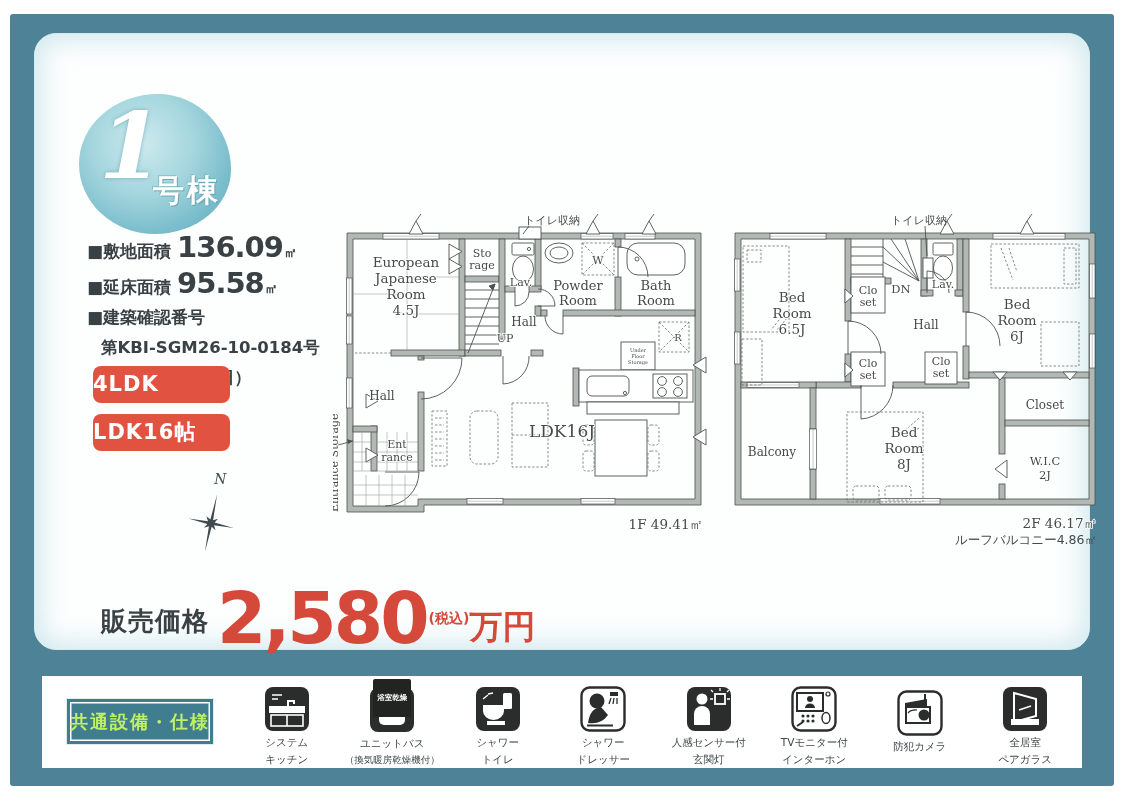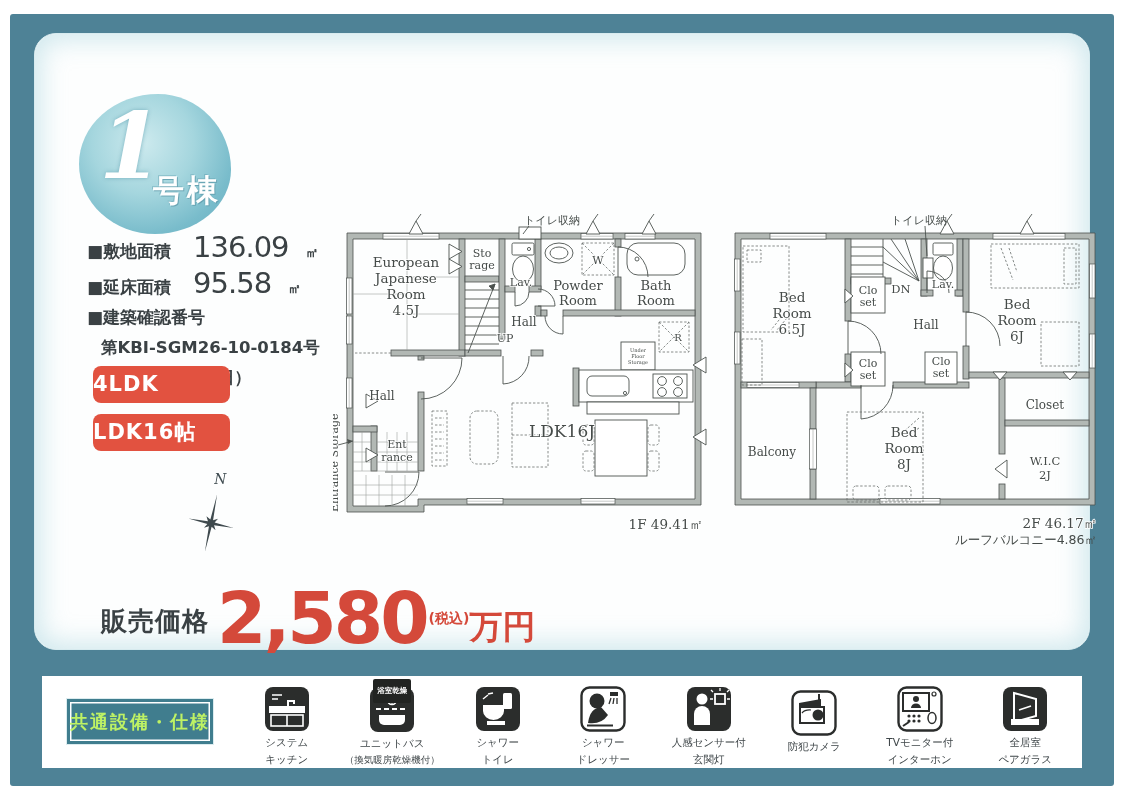--- a/index.html
+++ b/index.html
@@ -16,23 +16,23 @@
            background: radial-gradient(circle at 42% 35%, #cdeaee 0%, #a5d6de 40%, #79bccb 72%, #66acc0 100%);
            border-radius: 52% 48% 50% 50% / 50% 54% 46% 50%; }
   .badge-num { position:absolute; left:20px; top:6px; font-family:"DejaVu Serif", serif;
                font-style:italic; font-size:92px; font-weight:bold; color:#ffffff; line-height:1;
                text-shadow: 0 0 4px rgba(110,170,185,0.9); }
   .badge-suffix { position:absolute; left:74px; top:76px; font-size:31px; font-weight:bold;
                color:#ffffff; letter-spacing:3px;
                text-shadow: 1px 1px 0 rgba(100,160,175,0.9), -1px -1px 0 rgba(100,160,175,0.5); }
   
   .property { position:absolute; left:52px; top:196px; width:260px; color:#3a4144; }
-  .prop-line { display:flex; align-items:baseline; margin-bottom:2px;gap:16px; }
+  .prop-line { display:flex; align-items:baseline; margin-bottom:2px; }
   .prop-label { font-size:17px; font-weight:bold; }
-  .prop-value { font-size:29px; font-weight:normal; letter-spacing:-1px; margin-left:6px; }
+  .prop-value { font-size:29px; font-weight:bold; letter-spacing:-1px; margin-left:6px; }
   .prop-unit { font-size:13px; font-weight:bold; margin-left:1px; }
   .prop-head { font-size:17px; font-weight:bold; margin-top:6px; }
   .prop-sub { font-size:16.5px; font-weight:bold; margin-left:14px; margin-top:8px; letter-spacing:0; }
   
   .tag { position:absolute; left:58px; width:137px; height:37px; background:#e25240;
          border-radius:8px; color:#fff; font-size:21px; font-weight:bold; text-align:left;
          line-height:37px; letter-spacing:1px; }
   .tag1 { top:332px; } .tag2 { top:380px; }
   
   .compass { position:absolute; left:132px; top:432px; }
@@ -60,21 +60,21 @@
   .footer-strip { position:absolute; left:42px; top:676px; width:1040px; height:92px; background:#ffffff; }
   .footer-title { position:absolute; left:24px; top:22px; width:148px; height:47px; background:#407d8e;
                   display:flex; align-items:center; justify-content:center;
                   color:#bef264; font-size:18px; font-weight:bold; letter-spacing:2px;
                   border:1px solid #dcecef;
                   box-shadow: inset 0 0 0 3px #407d8e, inset 0 0 0 4.5px #ffffff; }
   .features { position:absolute; left:192px; top:8px; right:4px; bottom:2px; display:flex; }
   .feature { flex:1; display:flex; flex-direction:column; align-items:center; }
   .icon-wrap { position:relative; height:52px; display:flex; align-items:flex-end; justify-content:center; }
   .chip { position:absolute; top:-5px; left:50%; transform:translateX(-50%); background:#222422;
-          color:#fff; font-size:7.5px; font-weight:bold; padding:7px 4px; border-radius:2px; white-space:nowrap; }
+          color:#fff; font-size:7.5px; font-weight:bold; padding:14px 4px; border-radius:2px; white-space:nowrap; }
   .feat-label { margin-top:4px; font-size:10.5px; color:#3f4649; line-height:1.25; text-align:center; white-space:nowrap; }
 </style>
 </head>
 <body>
 
 <div class="page">
   <div class="frame"></div>
 
   <div class="card">
     <div class="badge">
@@ -533,35 +533,20 @@
           </svg>
         </div>
         <div class="feat-label">人感センサー付</div>
         <div class="feat-label">玄関灯</div>
       </div>
 
       <div class="feature">
         <div class="icon-wrap">
           <svg width="46" height="46" viewBox="0 0 46 46">
             <rect x="1.5" y="1.5" width="43" height="43" rx="8" fill="#fff" stroke="#2b2d2c" stroke-width="2.4"></rect>
-            <path d="M28,10 V4" stroke="#2b2d2c" stroke-width="2"></path>
-            <path d="M8,13 l22,-4 v7 l-22,4 z" fill="#2b2d2c"></path>
-            <rect x="9" y="17" width="24" height="16" fill="#fff" stroke="#2b2d2c" stroke-width="2"></rect>
-            <circle cx="27" cy="25" r="5.5" fill="#2b2d2c"></circle>
-            <path d="M11,23 a9,6 0 0 1 9,-3" fill="none" stroke="#2b2d2c" stroke-width="1.2"></path>
-          </svg>
-        </div>
-        <div class="feat-label">防犯カメラ</div>
-        <div class="feat-label"></div>
-      </div>
-
-      <div class="feature">
-        <div class="icon-wrap">
-          <svg width="46" height="46" viewBox="0 0 46 46">
-            <rect x="1.5" y="1.5" width="43" height="43" rx="8" fill="#fff" stroke="#2b2d2c" stroke-width="2.4"></rect>
             <rect x="6" y="7" width="26" height="18" fill="none" stroke="#2b2d2c" stroke-width="2"></rect>
             <circle cx="19" cy="13" r="3" fill="#2b2d2c"></circle>
             <path d="M14,22 a5,4.5 0 0 1 10,0 z" fill="#2b2d2c"></path>
             <circle cx="37" cy="8" r="2" fill="none" stroke="#2b2d2c" stroke-width="1.2"></circle>
             <circle cx="12" cy="30" r="1.6" fill="#2b2d2c"></circle>
               <circle cx="17" cy="30" r="1.6" fill="#2b2d2c"></circle>
               <circle cx="22" cy="30" r="1.6" fill="#2b2d2c"></circle>
             <circle cx="12" cy="35" r="1.6" fill="#2b2d2c"></circle>
               <circle cx="17" cy="35" r="1.6" fill="#2b2d2c"></circle>
               <circle cx="22" cy="35" r="1.6" fill="#2b2d2c"></circle>
@@ -569,20 +554,35 @@
             <path d="M6,40 l6,-4" stroke="#2b2d2c" stroke-width="2"></path>
           </svg>
         </div>
         <div class="feat-label">TVモニター付</div>
         <div class="feat-label">インターホン</div>
       </div>
 
       <div class="feature">
         <div class="icon-wrap">
           <svg width="46" height="46" viewBox="0 0 46 46">
+            <rect x="1.5" y="1.5" width="43" height="43" rx="8" fill="#fff" stroke="#2b2d2c" stroke-width="2.4"></rect>
+            <path d="M28,10 V4" stroke="#2b2d2c" stroke-width="2"></path>
+            <path d="M8,13 l22,-4 v7 l-22,4 z" fill="#2b2d2c"></path>
+            <rect x="9" y="17" width="24" height="16" fill="#fff" stroke="#2b2d2c" stroke-width="2"></rect>
+            <circle cx="27" cy="25" r="5.5" fill="#2b2d2c"></circle>
+            <path d="M11,23 a9,6 0 0 1 9,-3" fill="none" stroke="#2b2d2c" stroke-width="1.2"></path>
+          </svg>
+        </div>
+        <div class="feat-label">防犯カメラ</div>
+        <div class="feat-label"></div>
+      </div>
+
+      <div class="feature">
+        <div class="icon-wrap">
+          <svg width="46" height="46" viewBox="0 0 46 46">
             <rect x="1" y="1" width="44" height="44" rx="8" fill="#2b2d2c"></rect>
             <path d="M12,7 L34,13 V30 L12,36 Z" fill="none" stroke="#fff" stroke-width="2"></path>
             <path d="M17,24 l12,-4" stroke="#fff" stroke-width="1.5"></path>
             <path d="M9,33 h28 v6 h-28 z" fill="#fff"></path>
           </svg>
         </div>
         <div class="feat-label">全居室</div>
         <div class="feat-label">ペアガラス</div>
       </div>
 

